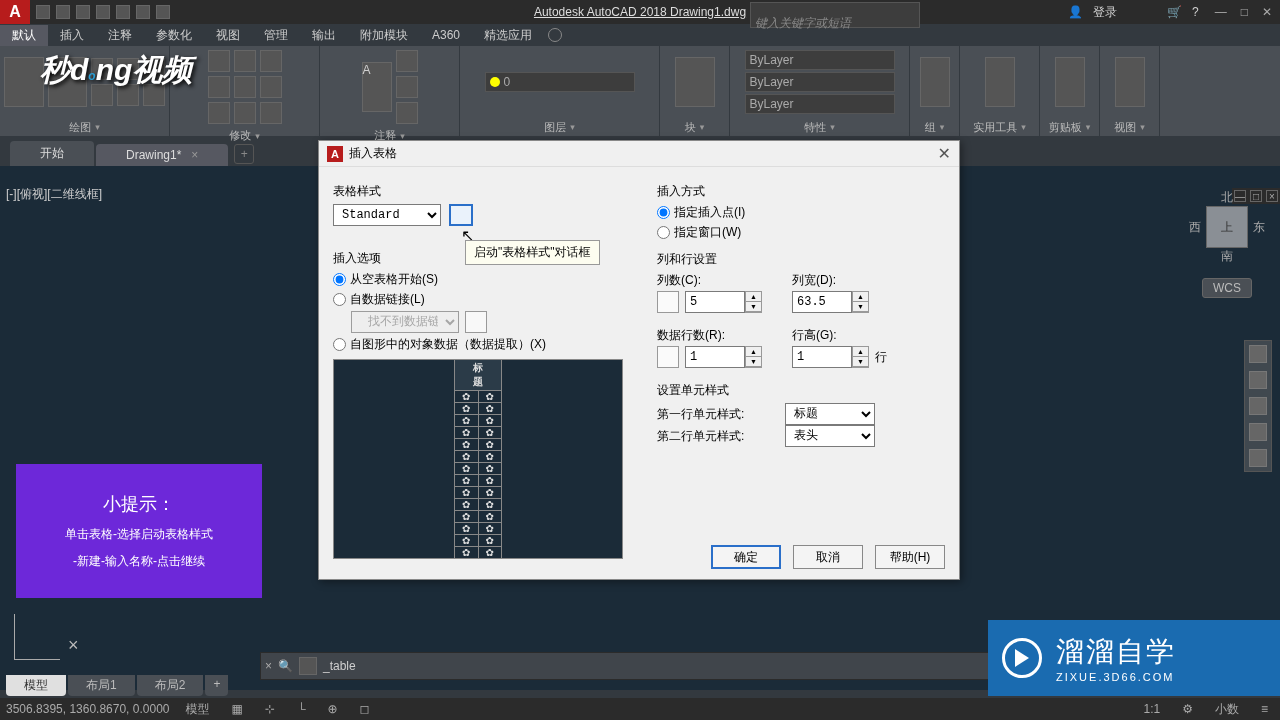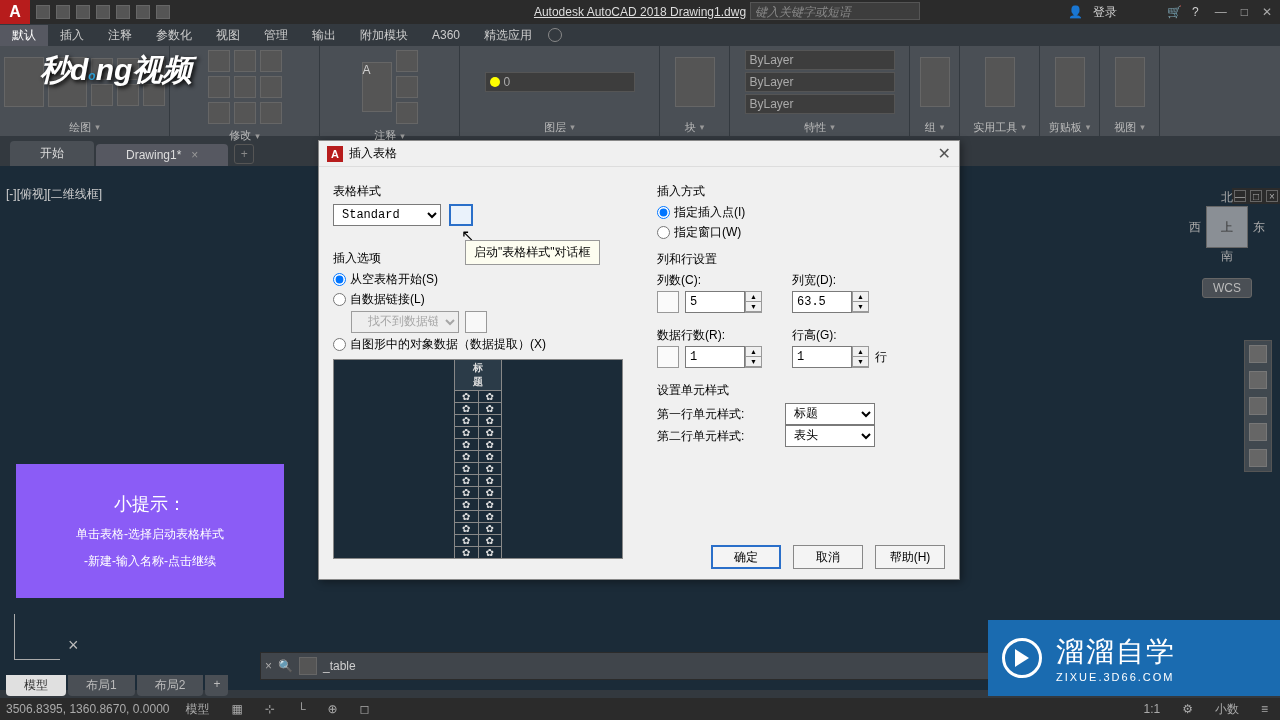--- a/index.html
+++ b/index.html
@@ -2,21 +2,21 @@
 <html><head>
 <meta charset="utf-8">
 <style>
 *{box-sizing:border-box;margin:0;padding:0;font-family:"Microsoft YaHei",sans-serif;font-size:12px;}
 body{background:#33393f;color:#cfcfcf;overflow:hidden;width:1280px;height:720px;position:relative;}
 .titlebar{height:24px;background:#2b2b2b;display:flex;align-items:center;position:relative;}
 .app-logo{width:30px;height:24px;background:#b71c1c;color:#fff;display:flex;align-items:center;justify-content:center;font-weight:bold;font-size:16px;}
 .qat{display:flex;gap:6px;padding:0 6px;}
 .qat .qi{width:14px;height:14px;background:#555;border:1px solid #666;}
 .title-text{position:absolute;left:50%;transform:translateX(-50%);color:#ddd;text-decoration:underline;}
-.search-box{position:absolute;right:360px;top:2px;height:18px;width:170px;background:#3d3d3d;border:1px solid #555;color:#888;padding:1px 4px;font-style:italic;}
+.search-box{position:absolute;right:360px;top:2px;height:18px;width:170px;background:#3d3d3d;border:1px solid #555;color:#888;padding:12px 4px;font-style:italic;}
 .titlebar-right{margin-left:auto;display:flex;align-items:center;gap:10px;padding-right:8px;}
 .win-btns{display:flex;gap:14px;padding:0 8px;color:#aaa;font-size:14px;}
 .menubar{height:22px;background:#33393f;display:flex;align-items:center;}
 .menubar .mi{padding:2px 12px;color:#ccc;}
 .menubar .mi.active{background:#565861;color:#fff;}
 .menubar .sun{width:14px;height:14px;border-radius:50%;border:1px solid #888;margin-left:4px;}
 .ribbon{height:90px;background:#4a4f55;display:flex;}
 .panel{border-right:1px solid #33393f;display:flex;flex-direction:column;position:relative;}
 .panel-body{flex:1;display:flex;align-items:center;justify-content:center;gap:4px;padding:4px;}
 .panel-title{height:18px;text-align:center;color:#bbb;font-size:11px;display:flex;align-items:center;justify-content:center;gap:4px;}
@@ -38,21 +38,21 @@
 .viewcube{width:42px;height:42px;background:#8a8f95;border:1px solid #666;margin:26px auto;position:relative;display:flex;align-items:center;justify-content:center;color:#333;}
 .vc-n{position:absolute;top:-18px;left:50%;transform:translateX(-50%);color:#aaa;}
 .vc-s{position:absolute;bottom:-18px;left:50%;transform:translateX(-50%);color:#aaa;}
 .vc-e{position:absolute;right:-18px;top:50%;transform:translateY(-50%);color:#aaa;}
 .vc-w{position:absolute;left:-18px;top:50%;transform:translateY(-50%);color:#aaa;}
 .wcs-badge{background:#4a4f55;border:1px solid #666;border-radius:3px;padding:2px 10px;color:#bbb;text-align:center;margin:4px auto;display:inline-block;}
 .vp-ctrl{position:absolute;top:188px;right:0;background:#2b2b2b;display:flex;gap:4px;padding:2px;}
 .vp-ctrl div{width:12px;height:12px;border:1px solid #666;color:#aaa;display:flex;align-items:center;justify-content:center;font-size:10px;}
 .navbar{position:absolute;top:340px;right:8px;width:28px;background:rgba(80,85,90,.7);border:1px solid #555;padding:4px 0;display:flex;flex-direction:column;align-items:center;gap:8px;}
 .navbar div{width:18px;height:18px;background:#666;border:1px solid #777;}
-.hint-box{position:absolute;top:464px;left:16px;width:268px;height:134px;background:#8b5cf6;color:#fff;display:flex;flex-direction:column;align-items:center;justify-content:center;gap:10px;font-size:16px;}
+.hint-box{position:absolute;top:464px;left:16px;width:246px;height:134px;background:#6d28d9;color:#fff;display:flex;flex-direction:column;align-items:center;justify-content:center;gap:10px;font-size:16px;}
 .axis{position:absolute;bottom:60px;left:14px;}
 .axis .x{width:46px;height:1px;border-top:1px solid #aaa;position:absolute;bottom:0;left:0;}
 .axis .y{width:1px;height:46px;border-left:1px solid #aaa;position:absolute;bottom:0;left:0;}
 .cmdline{position:absolute;bottom:40px;left:260px;right:280px;height:28px;background:#40454b;display:flex;align-items:center;padding:0 4px;gap:6px;border:1px solid #2b2b2b;}
 .cmdline .cmd-icon{width:18px;height:18px;background:#555;border:1px solid #666;}
 .cmdline .cmd-text{color:#cfcfcf;}
 .layout-tabs{position:absolute;bottom:24px;left:6px;display:flex;gap:2px;}
 .ltab{padding:2px 18px;background:#4a4f55;color:#bbb;border-radius:0 0 4px 4px;}
 .ltab.active{background:#e0e0e0;color:#333;}
 .statusbar{position:absolute;bottom:0;left:0;right:0;height:22px;background:#2b2b2b;display:flex;align-items:center;padding:0 6px;gap:10px;color:#aaa;font-size:11px;}

